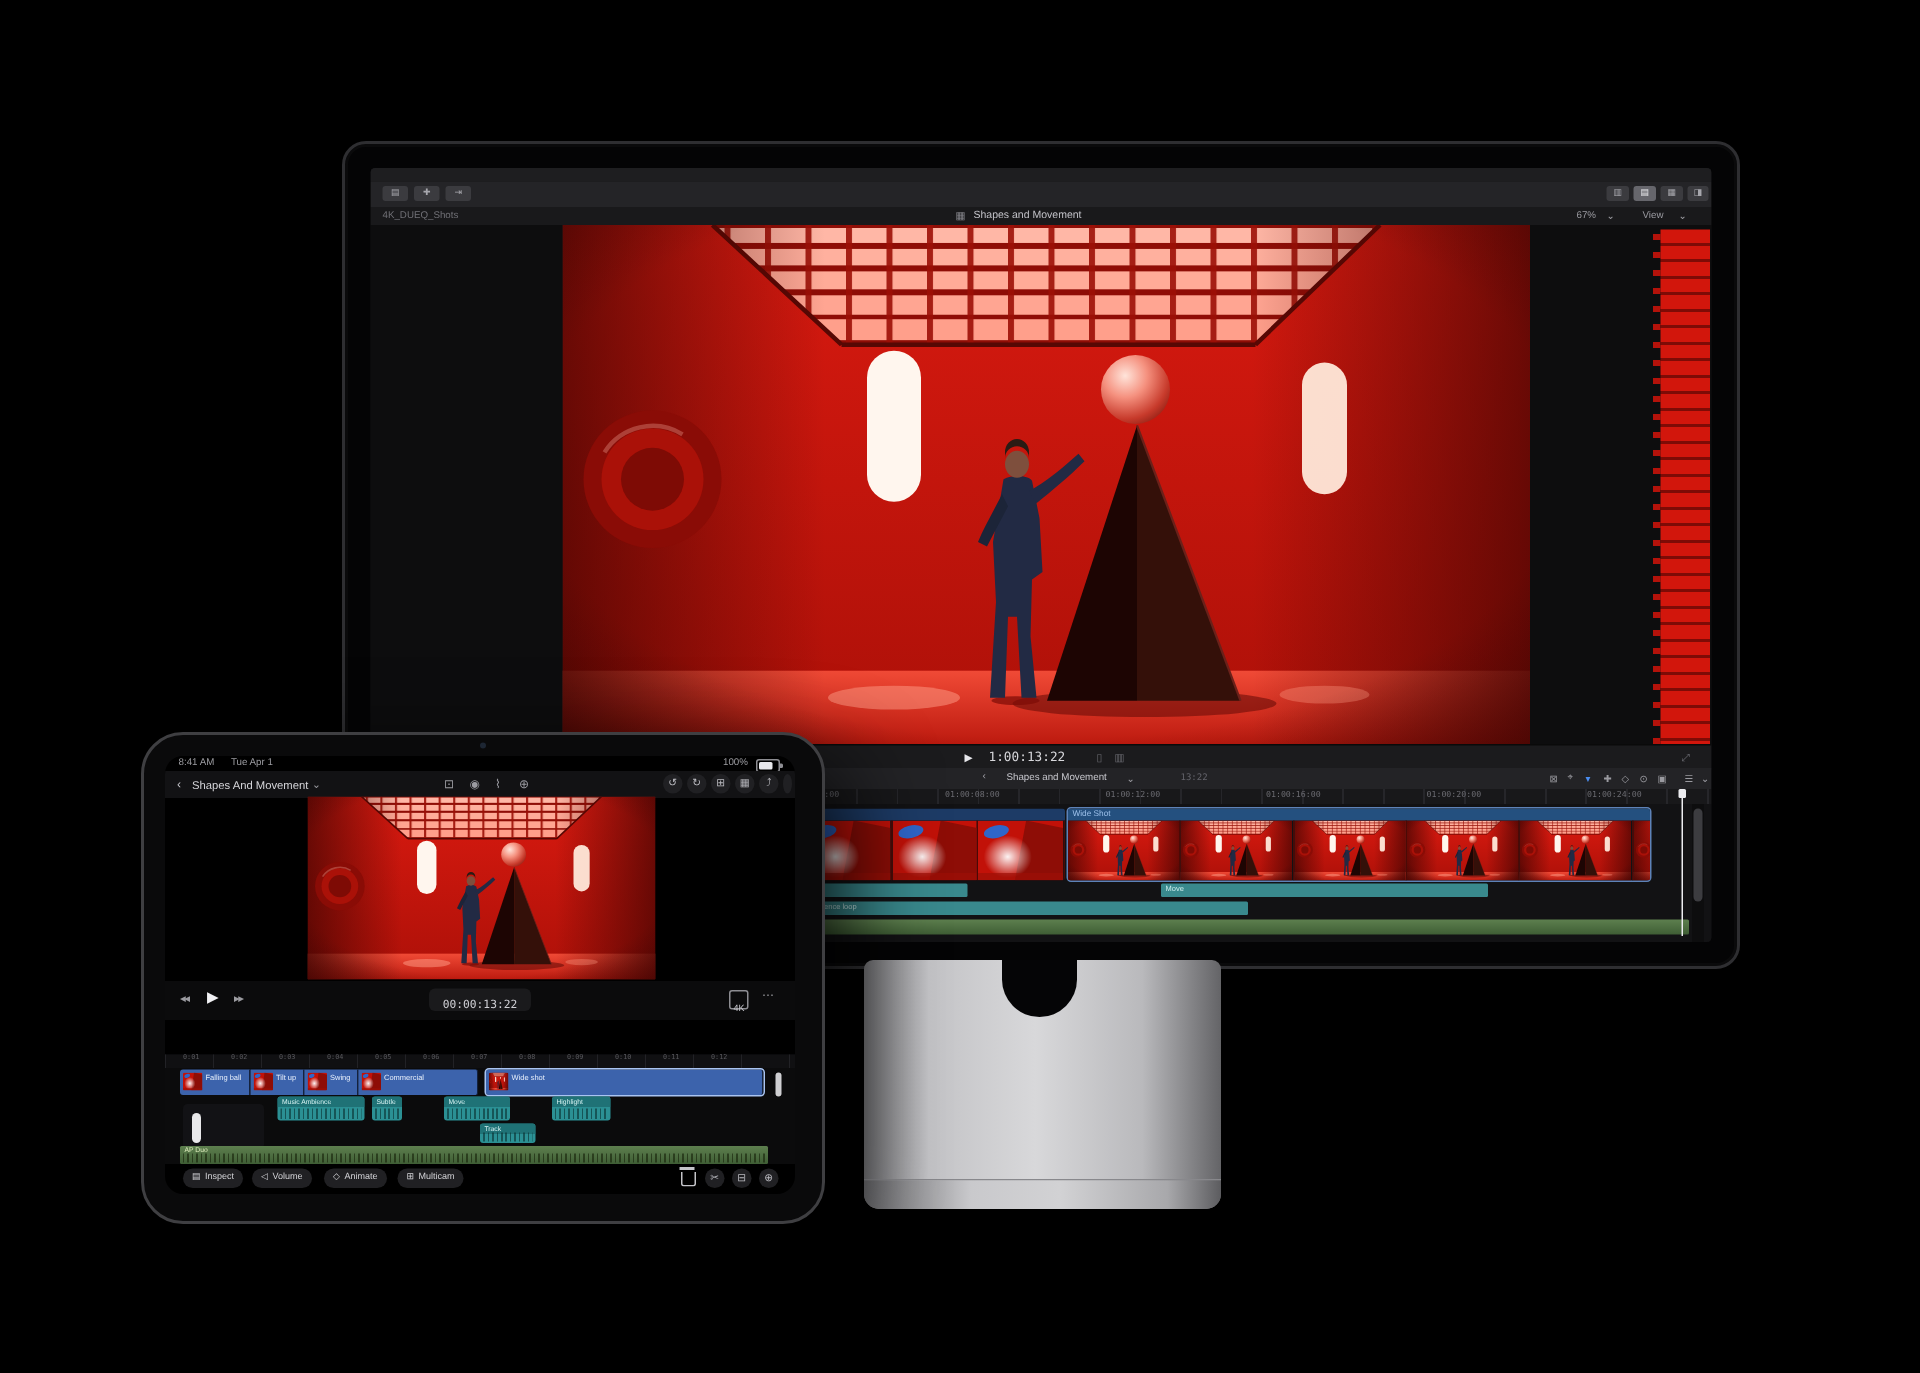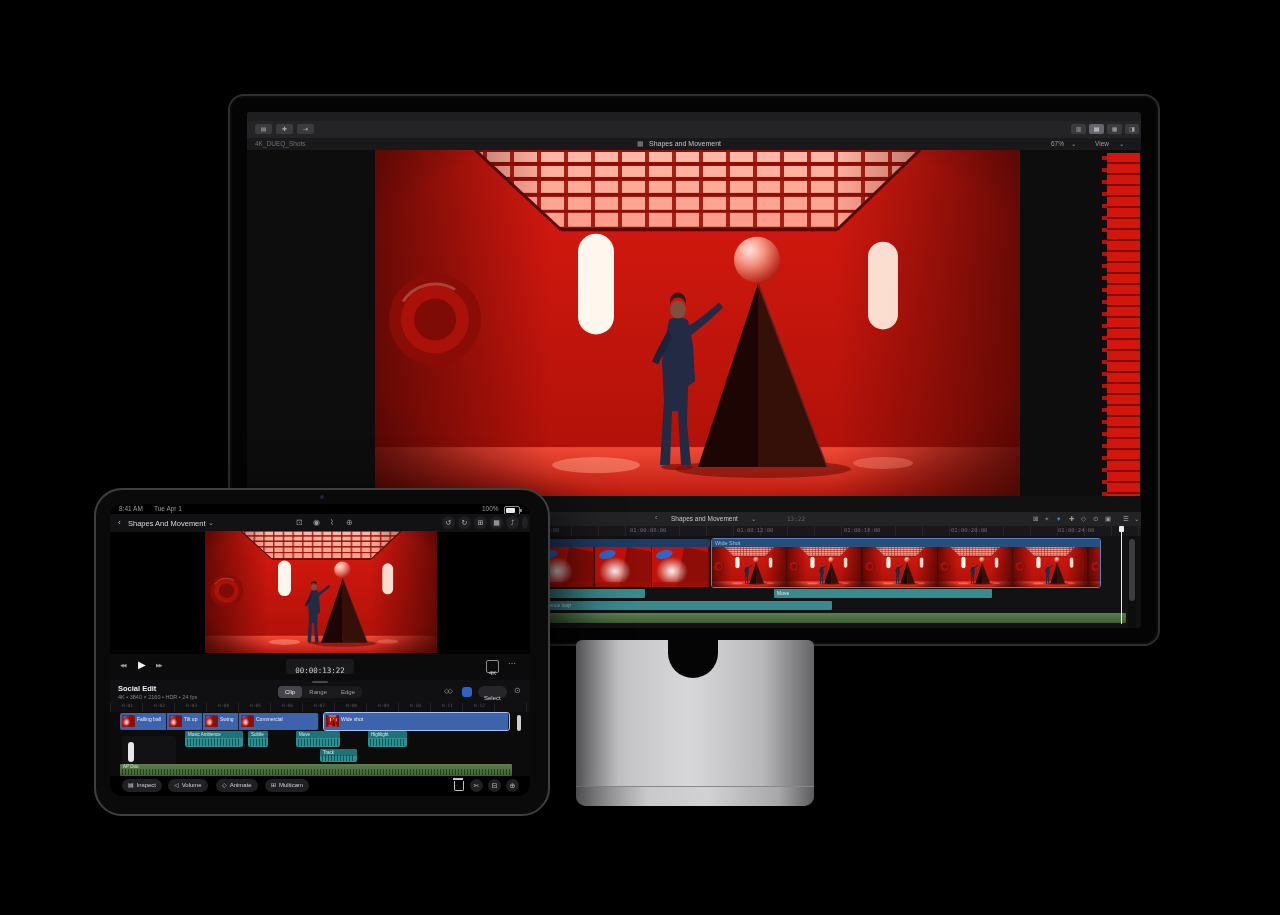--- a/index.html
+++ b/index.html
@@ -185,20 +185,27 @@
 
       <div class="a main">
         <svg class="a" style="left:128px;top:0;" width="645" height="346" viewBox="0 0 645 347" preserveAspectRatio="none">
             <use href="#redroom"></use>
           </svg>
 
         <div class="a filmtabs" style="left:855px;top:6px;width:5px;height:340px;"></div>
         <div class="a filmcol" style="left:860px;top:3px;width:33px;height:343px;"></div>
       </div>
 
+      <div class="a transport">
+        <span class="a" style="left:396px;top:4px;font-size:7px;color:#e8e8ec;">▶</span>
+        <span class="a mono" style="left:412px;top:3px;font-size:8.5px;color:#d8d8dc;">1:00:13:22</span>
+        <span class="a" style="left:484px;top:4px;font-size:7px;color:#6a6a70;">▯</span>
+        <span class="a" style="left:496px;top:4px;font-size:7px;color:#6a6a70;">▥</span>
+        <span class="a" style="left:874px;top:4px;font-size:7px;color:#6a6a70;">⤢</span>
+      </div>
 
       <div class="a tlbar">
         <span class="a txt" style="left:408px;top:2px;font-size:7px;color:#9a9aa0;">‹</span>
         <span class="a txt" style="left:424px;top:3px;font-size:6.5px;color:#c6c6cc;">Shapes and Movement</span>
         <span class="a txt" style="left:504px;top:3px;font-size:6.5px;">⌄</span>
         <span class="a txt mono" style="left:540px;top:3px;font-size:6px;color:#63636a;">13:22</span>
         <span class="a txt" style="left:786px;top:2.5px;font-size:6.5px;">⊠</span>
         <span class="a txt" style="left:798px;top:2.5px;font-size:6.5px;">⌖</span>
         <span class="a txt" style="left:810px;top:2.5px;font-size:6.5px;color:#4a8df0;">▾</span>
         <span class="a txt" style="left:822px;top:2.5px;font-size:6.5px;">✚</span>
@@ -321,36 +328,20 @@
         <span class="a" style="left:46px;top:8px;font-size:5px;color:#9b9ba0;letter-spacing:-1px;">▶▶</span>
         <div class="a" style="left:176px;top:5px;width:68px;height:15px;background:#1a1a1c;border-radius:4px;text-align:center;">
           <span class="mono" style="font-size:7.5px;color:#cfcfd4;line-height:15px;">00:00:13:22</span>
         </div>
         <div class="a" style="left:376px;top:6px;height:11px;border:1px solid #8d8d92;border-radius:2px;padding:0 2px;">
           <span style="font-size:6px;color:#c9c9cf;line-height:11px;">4K</span>
         </div>
         <span class="a" style="left:398px;top:5px;font-size:8px;color:#9b9ba0;">⋯</span>
       </div>
 
-      <div class="a" style="left:0;top:176px;width:420px;height:23px;background:#101012;">
-        <div class="a" style="left:202px;top:1px;width:16px;height:2px;background:#47474b;border-radius:1px;"></div>
-        <span class="a txt" style="left:8px;top:4px;font-size:7.5px;font-weight:bold;color:#ececf0;">Social Edit</span>
-        <span class="a txt" style="left:8px;top:14px;font-size:5.5px;color:#808086;">4K • 3840 × 2160 • HDR • 24 fps</span>
-        <div class="a seg" style="left:168px;top:6px;">
-          <span class="sel">Clip</span>
-          <span>Range</span>
-          <span>Edge</span>
-        </div>
-        <span class="a txt" style="left:334px;top:7px;font-size:7px;letter-spacing:-2px;">◇◇</span>
-        <div class="a" style="left:352px;top:7px;width:10px;height:10px;background:#2f62c4;border-radius:3px;"></div>
-        <div class="a" style="left:368px;top:6px;height:12px;background:#26262a;border-radius:8px;padding:0 6px;">
-          <span style="font-size:6px;color:#d6d6da;line-height:12px;">Select</span>
-        </div>
-        <span class="a txt" style="left:404px;top:6px;font-size:8px;">⊙</span>
-      </div>
 
       <div class="a" style="left:0;top:199px;width:420px;height:73px;background:#0b0b0c;">
         <div class="a" style="left:0;top:0;width:420px;height:9px;background:#101012;background-image:repeating-linear-gradient(90deg,#222226 0 1px,transparent 1px 32px);">
           <span class="a mono" style="left:12px;font-size:4.5px;color:#5a5a5f;">0:01</span>
           <span class="a mono" style="left:44px;font-size:4.5px;color:#5a5a5f;">0:02</span>
           <span class="a mono" style="left:76px;font-size:4.5px;color:#5a5a5f;">0:03</span>
           <span class="a mono" style="left:108px;font-size:4.5px;color:#5a5a5f;">0:04</span>
           <span class="a mono" style="left:140px;font-size:4.5px;color:#5a5a5f;">0:05</span>
           <span class="a mono" style="left:172px;font-size:4.5px;color:#5a5a5f;">0:06</span>
           <span class="a mono" style="left:204px;font-size:4.5px;color:#5a5a5f;">0:07</span>

